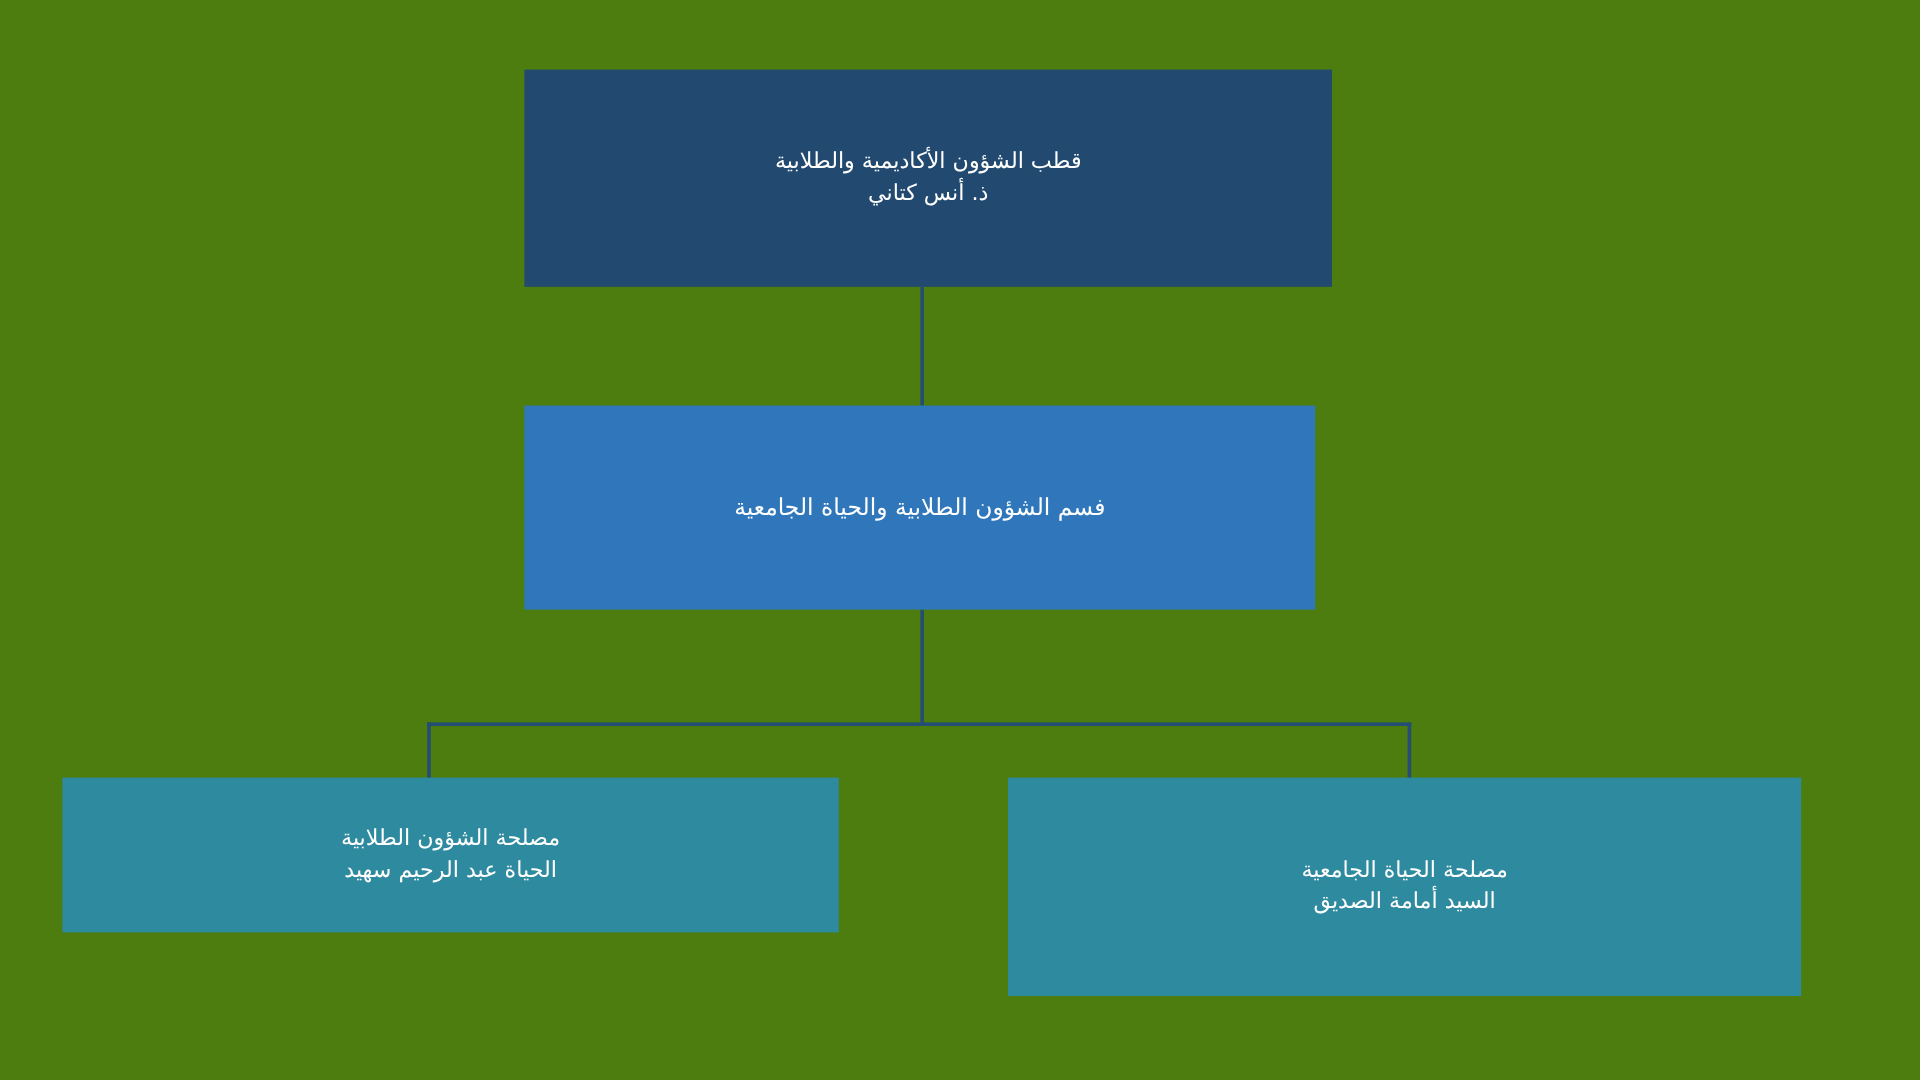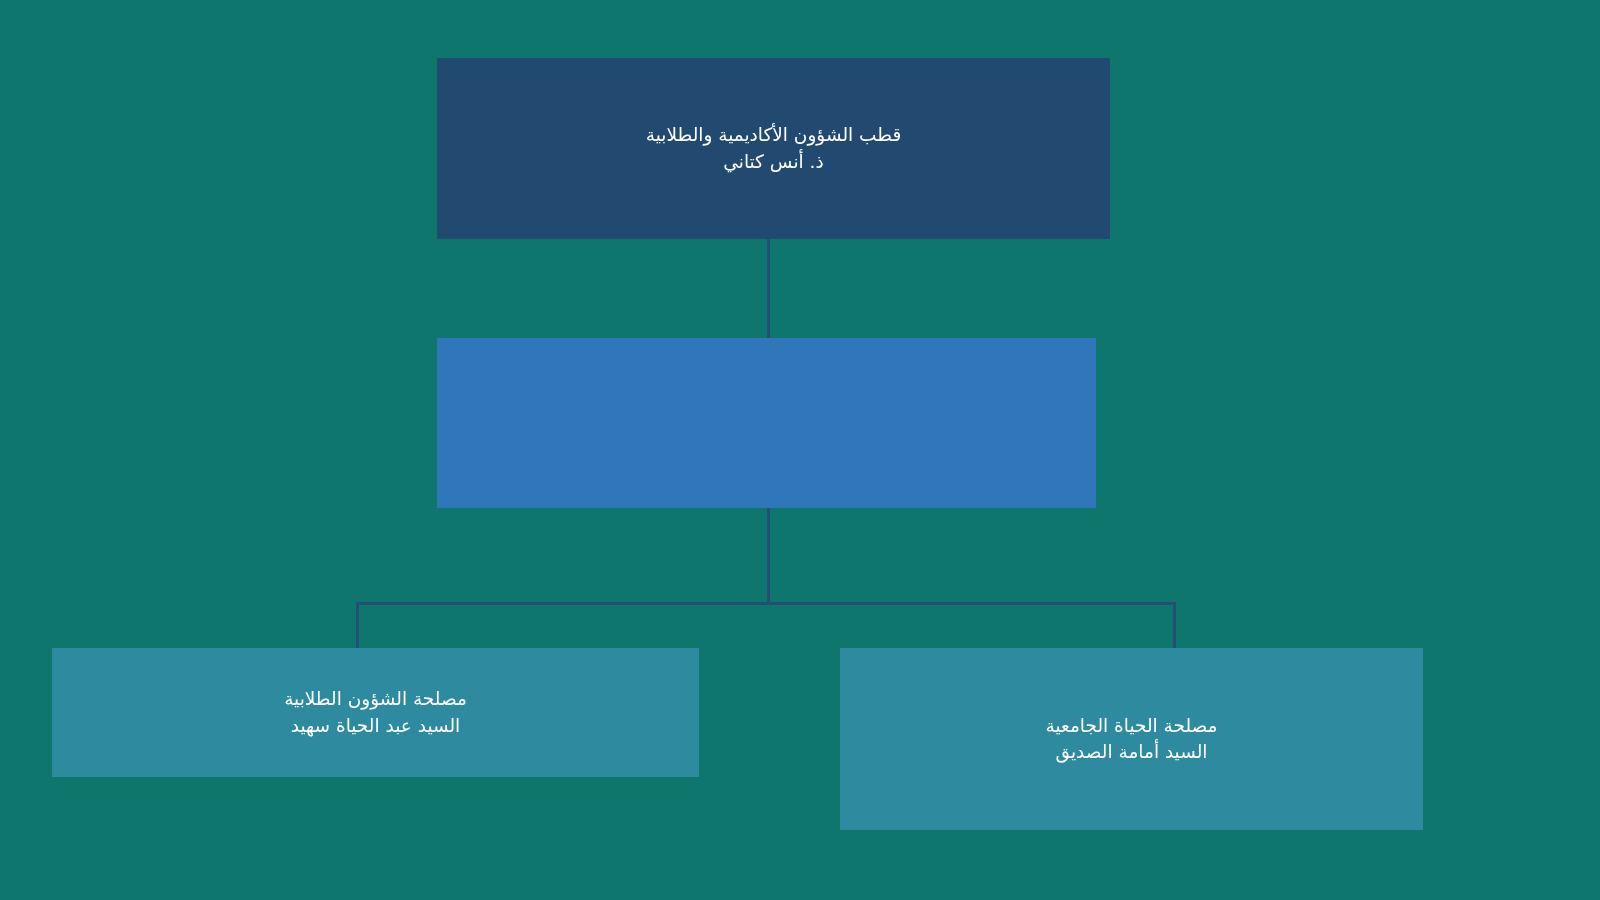--- a/index.html
+++ b/index.html
@@ -11,21 +11,21 @@
   body {
     width: 1600px;
     height: 900px;
     overflow: hidden;
     font-family: "DejaVu Sans", "Liberation Sans", sans-serif;
   }
   #chart-canvas {
     position: relative;
     width: 1600px;
     height: 900px;
-    background: #0f766e;
+    background: #4d7c0f;
   }
 
   
   .connector {
     position: absolute;
     background: #254E74;
   }
   .connector-v { width: 3px; }
   .connector-h { height: 3px; }
 
@@ -81,21 +81,21 @@
   #box-service-student {
     left: 52px;
     top: 648px;
     width: 647px;
     height: 129px;
     background: #2E8A9E;
   }
   #box-service-campus {
     left: 840px;
     top: 648px;
-    width: 583px;
+    width: 661px;
     height: 182px;
     background: #2E8A9E;
   }
   .org-box.level-3 .unit-title,
   .org-box.level-3 .person-name { font-size: 18.5px; }
 </style>
 </head>
 <body>
 
 <div id="chart-canvas">
@@ -109,25 +109,26 @@
   <div class="connector connector-v" style="left:356px; top:602px; height:48px;"></div>
 
   <div class="connector connector-v" style="left:1173px; top:602px; height:48px;"></div>
 
   <div class="org-box level-1" id="box-pole">
     <div class="unit-title">قطب الشؤون الأكاديمية والطلابية</div>
     <div class="person-name">ذ. أنس كتاني</div>
   </div>
 
   <div class="org-box level-2" id="box-department">
+    <div class="unit-title">فسم الشؤون الطلابية والحياة الجامعية</div>
   </div>
 
   <div class="org-box level-3" id="box-service-student">
     <div class="unit-title">مصلحة الشؤون الطلابية</div>
-    <div class="person-name">السيد عبد الحياة سهيد</div>
+    <div class="person-name">الحياة عبد الرحيم سهيد</div>
   </div>
 
   <div class="org-box level-3" id="box-service-campus">
     <div class="unit-title">مصلحة الحياة الجامعية</div>
     <div class="person-name">السيد أمامة الصديق</div>
   </div>
 
 </div>
 
 </body></html>

